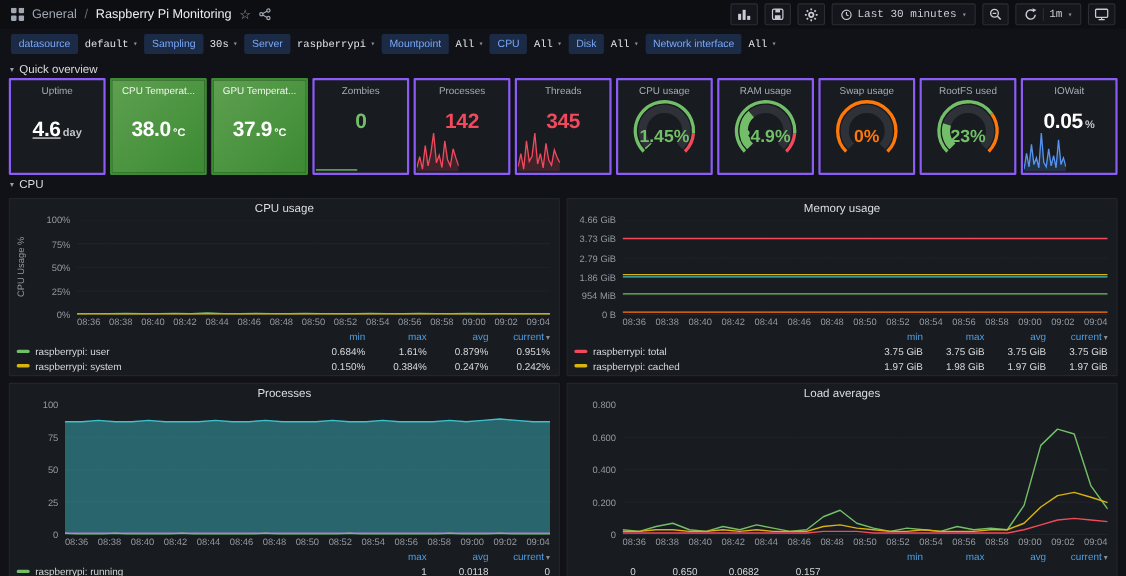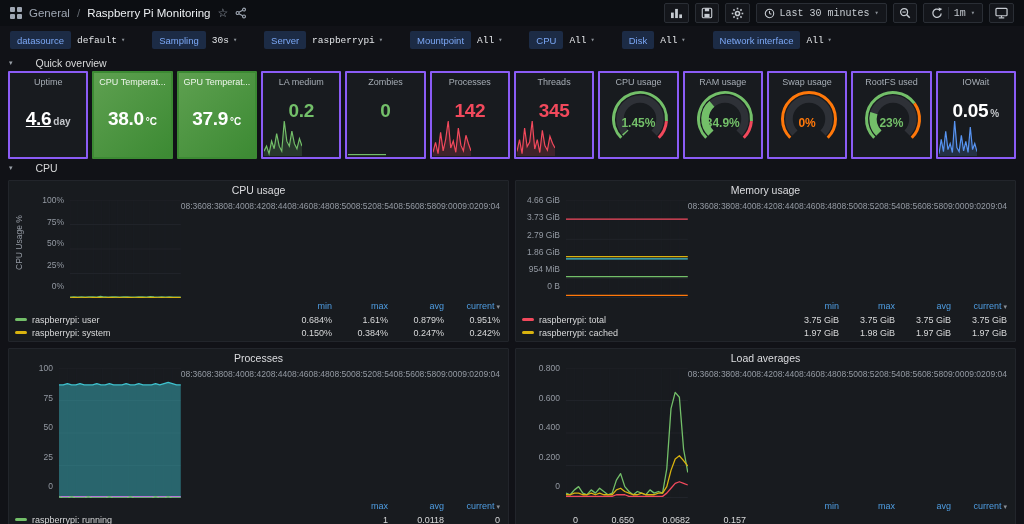--- a/index.html
+++ b/index.html
@@ -14,56 +14,56 @@
   .icon-btn{color:#9fa7b3;display:inline-flex;align-items:center;cursor:pointer;font-size:11px;line-height:1}
   .crumb-sec{color:#9fa7b3;cursor:pointer}
   .crumb-sep{color:#666c74}
   .crumb-title{color:#eceff2;font-weight:500}
   .nav-right{display:flex;align-items:center;gap:6px}
   .nav-btn{display:inline-flex;align-items:center;gap:5px;height:20px;padding:0 7px;background:#14161b;border:1px solid #2a2e35;border-radius:2px;color:#c7ccd2;font-size:10px}
   .icon-only{padding:0 5px}
   .vdiv{width:1px;height:12px;background:#2a2e35}
 
   
-  .filters{display:flex;align-items:center;gap:21px;padding:0 10px;height:28px}
+  .filters{display:flex;align-items:center;gap:0;padding:0 10px;height:28px}
   .filter{display:flex;align-items:center;height:18px}
   .f-label{background:#1c2b45;color:#7ba7f5;font-size:9.5px;padding:0 7px;height:18px;display:inline-flex;align-items:center;border-radius:2px;white-space:nowrap}
   .f-value{background:transparent;border:none;color:#e3e5e8;font-size:9.5px;display:inline-flex;align-items:center;gap:4px;height:18px;padding:0 6px;white-space:nowrap}
   .f-caret,.sortcaret{color:#8a9097;font-size:7px}
 
   
-  .row-header{display:flex;align-items:center;gap:23px;padding:0 9px;height:17px;font-size:10.5px;color:#d8d9da;cursor:pointer}
+  .row-header{display:flex;align-items:center;gap:5px;padding:0 9px;height:17px;font-size:10.5px;color:#d8d9da;cursor:pointer}
   .row-chev{font-size:7px;color:#9aa0a8}
 
   
   .stats{display:flex;gap:4px;padding:0 8px;height:88px}
   .stat{flex:1 1 0;min-width:0;background:#181b1f;border:2px solid #8b5cf6;border-radius:1px;position:relative;overflow:hidden}
   .stat-title{font-size:9px;color:#a6adb5;text-align:center;padding-top:4px;white-space:nowrap;overflow:hidden;cursor:pointer}
   .stat-bg{background:linear-gradient(135deg,#5ea050 0%,#3c8a33 100%);border-color:#3c8a33}
   .stat-bg .stat-title{color:#eef6ec}
   .stat-value{position:absolute;left:0;right:0;top:46px;transform:translateY(-50%);text-align:center;white-space:nowrap}
   .stat-value.raised{top:38px}
   .stat-num{font-size:19px;font-weight:700;letter-spacing:-0.3px}
   .stat-unit{font-size:10px;font-weight:700;margin-left:2px}
   .spark{position:absolute;left:1px;right:1px;bottom:1px;height:38px}
   .gauge-wrap{position:absolute;left:0;right:0;top:13px;bottom:0}
   .gauge-svg{width:80px;height:58px;margin:2px auto 0}
-  .gauge-value{position:absolute;left:0;right:0;top:30px;text-align:center;font-size:12px;font-weight:700}
+  .gauge-value{position:absolute;left:0;right:0;top:30px;text-align:center;font-size:16px;font-weight:700}
 
   
   .panel-grid{display:grid;grid-template-columns:1fr 1fr;gap:6px;padding:4px 8px 0}
   .panel{background:#181b1f;border:1px solid #22252b;border-radius:1px;height:162px;overflow:hidden}
   .panel.tall{height:184px}
   .panel-title{text-align:center;font-size:10.5px;color:#dcdde0;padding:3px 0 2px;cursor:pointer}
   .panel-body{display:flex;height:100px;padding:2px 8px 0 4px}
   .panel.tall .panel-body{height:132px}
   .ylab{width:11px;flex:none;writing-mode:vertical-rl;transform:rotate(180deg);display:flex;align-items:center;justify-content:center;font-size:8.5px;color:#949aa3;margin-bottom:12px}
   .yaxis{width:46px;flex:none;position:relative;margin-bottom:12px}
   .ytick{position:absolute;right:6px;transform:translateY(-50%);font-size:8.5px;color:#949aa3;white-space:nowrap}
-  .plot-col{flex:1;display:flex;flex-direction:row;min-width:0}
+  .plot-col{flex:1;display:flex;flex-direction:column;min-width:0}
   .plot{flex:1;position:relative}
   .plotsvg{position:absolute;inset:0;width:100%;height:100%}
   line.grid{stroke:#202329;stroke-width:1}
   line.grid0{stroke:#2b2f36;stroke-width:1}
   line.gridv{stroke:#1a1d22;stroke-width:1}
   .xaxis{height:12px;display:flex;justify-content:space-between;font-size:8.5px;color:#949aa3;line-height:12px}
   .legend{padding:1px 8px 0 6px}
   .lrow{display:flex;align-items:center;height:13px;font-size:9px}
   .lhead{height:14px}
   .lname{flex:1;display:flex;align-items:center;gap:5px;color:#d8d9da;white-space:nowrap;overflow:hidden;cursor:pointer}
@@ -229,28 +229,20 @@
       <div class="stat-title">Uptime</div>
       <div class="stat-value"><span class="stat-num" style="color: rgb(255, 255, 255); text-decoration: underline;">4.6</span><span class="stat-unit" style="color: rgb(195, 198, 202);">day</span></div>
     </div>
     <div class="stat stat-bg">
       <div class="stat-title">CPU Temperat...</div>
       <div class="stat-value"><span class="stat-num" style="color: rgb(255, 255, 255);">38.0</span><span class="stat-unit" style="color: rgb(255, 255, 255);">°C</span></div>
     </div>
     <div class="stat stat-bg">
       <div class="stat-title">GPU Temperat...</div>
       <div class="stat-value"><span class="stat-num" style="color: rgb(255, 255, 255);">37.9</span><span class="stat-unit" style="color: rgb(255, 255, 255);">°C</span></div>
-    </div>
-    <div class="stat">
-      <div class="stat-title">LA medium</div>
-      <div class="stat-value raised"><span class="stat-num" style="color: rgb(115, 191, 105);">0.2</span></div>
-      <svg viewBox="0 0 100 100" preserveAspectRatio="none" class="spark">
-        <path d="M0,100 L0.00,87.38 L6.67,74.15 L13.33,94.00 L20.00,60.92 L26.67,80.77 L33.33,41.08 L40.00,74.15 L46.67,87.38 L53.33,8.00 L60.00,60.92 L66.67,74.15 L73.33,34.46 L80.00,67.54 L86.67,80.77 L93.33,54.31 L100.00,74.15 L100,100 Z" fill="#73bf69" fill-opacity="0.18"></path>
-        <polyline points="0.00,87.38 6.67,74.15 13.33,94.00 20.00,60.92 26.67,80.77 33.33,41.08 40.00,74.15 46.67,87.38 53.33,8.00 60.00,60.92 66.67,74.15 73.33,34.46 80.00,67.54 86.67,80.77 93.33,54.31 100.00,74.15" fill="none" stroke="#73bf69" stroke-width="1.2" vector-effect="non-scaling-stroke"></polyline>
-      </svg>
     </div>
     <div class="stat">
       <div class="stat-title">Zombies</div>
       <div class="stat-value raised"><span class="stat-num" style="color: rgb(115, 191, 105);">0</span></div>
       <svg viewBox="0 0 100 100" preserveAspectRatio="none" class="spark">
         <path d="M0,100 L0.00,96.00 L9.09,96.00 L18.18,96.00 L27.27,96.00 L36.36,96.00 L45.45,96.00 L54.55,96.00 L63.64,96.00 L72.73,96.00 L81.82,96.00 L90.91,96.00 L100.00,96.00 L100,100 Z" fill="#73bf69" fill-opacity="0.18"></path>
         <polyline points="0.00,96.00 9.09,96.00 18.18,96.00 27.27,96.00 36.36,96.00 45.45,96.00 54.55,96.00 63.64,96.00 72.73,96.00 81.82,96.00 90.91,96.00 100.00,96.00" fill="none" stroke="#73bf69" stroke-width="1.2" vector-effect="non-scaling-stroke"></polyline>
       </svg>
     </div>
     <div class="stat">

